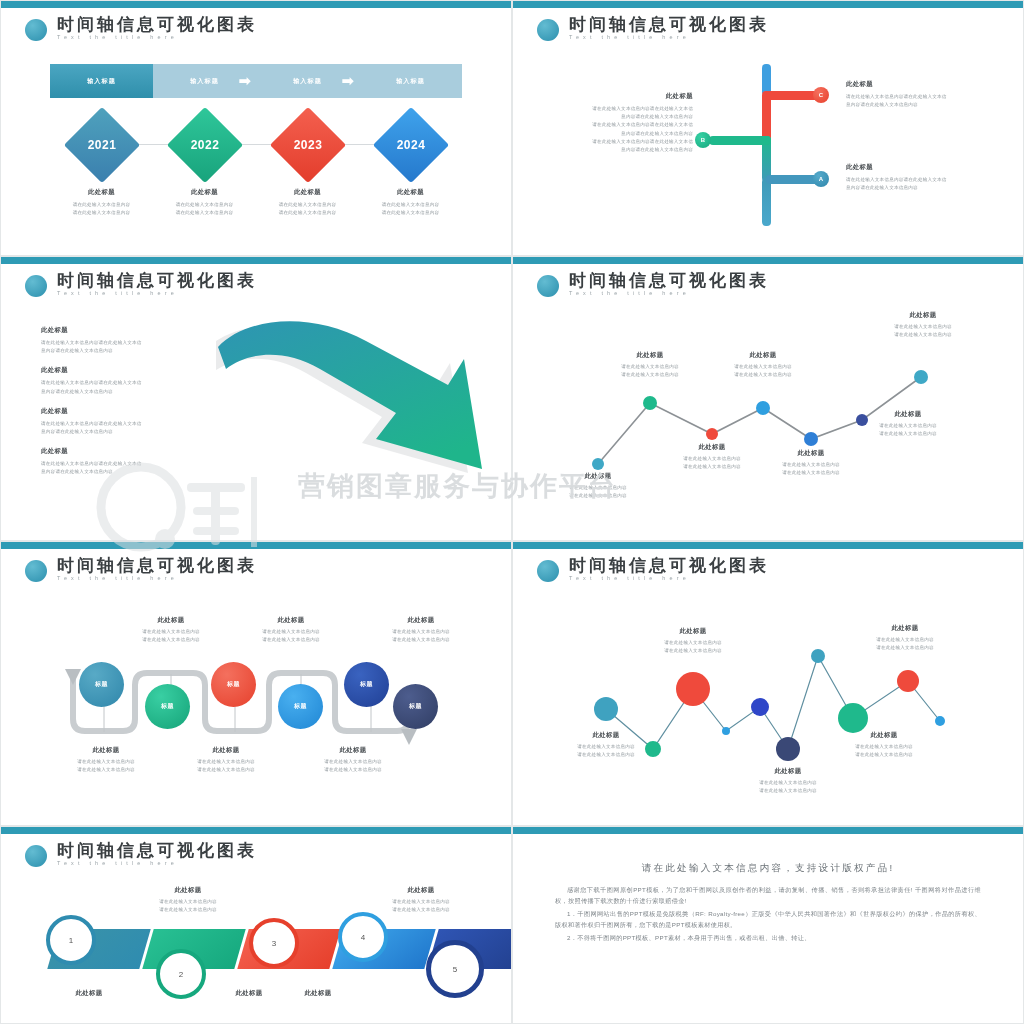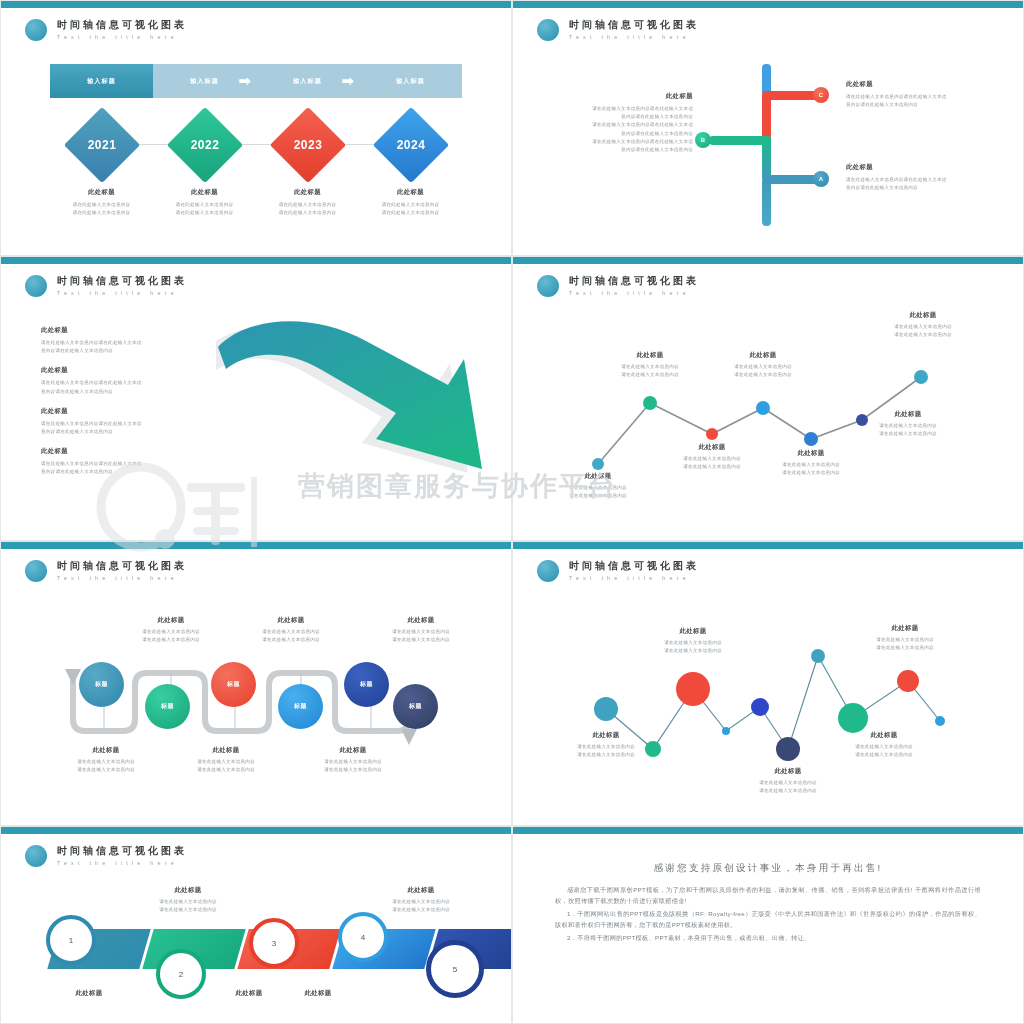--- a/index.html
+++ b/index.html
@@ -31,21 +31,21 @@
 
   
   .hdr{position:absolute;left:24px;top:10px;display:flex;align-items:center;}
   .hdr-dot{
     width:22px;height:22px;border-radius:50%;
     background:radial-gradient(circle at 35% 30%,#63bcd2,#2b8fad);
     flex:0 0 auto;
   }
   .hdr-txt{margin-left:10px;}
   .hdr-title{
-    font-size:10px;font-weight:bold;color:#3a3f42;letter-spacing:3px;
+    font-size:17px;font-weight:bold;color:#3a3f42;letter-spacing:3px;
     line-height:14px;white-space:nowrap;
   }
   .hdr-sub{
     font-size:5.4px;color:#9aa3a8;letter-spacing:4.2px;
     line-height:10px;white-space:nowrap;
   }
 
   
   .blk-title{font-size:6.4px;font-weight:bold;color:#4a4f53;letter-spacing:.4px;white-space:nowrap;}
   .blk-line{font-size:4.6px;color:#8e969b;letter-spacing:.2px;white-space:nowrap;line-height:8.2px;}
@@ -573,21 +573,21 @@
           <div class="blk-title">此处标题</div>
         </div>
       </div>
     </div>
   </div>
 
   <div class="slide">
     <div class="slide-topbar"></div>
     <div class="slide-inner">
       <div class="cr">
-        <div class="cr-h">感谢您支持原创设计事业，本身用于再出售!</div>
+        <div class="cr-h">请在此处输入文本信息内容，支持设计版权产品!</div>
         <div class="cr-p ind">感谢您下载千图网原创PPT模板，为了您和千图网以及原创作者的利益，请勿复制、传播、销售，否则将承担法律责任! 千图网将对作品进行维权，按照传播下载次数的十倍进行索取赔偿金!</div>
         <div class="cr-p ind">1．千图网网站出售的PPT模板是免版税类（RF: Royalty-free）正版受《中华人民共和国著作法》和《世界版权公约》的保护，作品的所有权、版权和著作权归千图网所有，您下载的是PPT模板素材使用权。</div>
         <div class="cr-p ind">2．不得将千图网的PPT模板、PPT素材，本身用于再出售，或者出租、出借、转让、</div>
       </div>
     </div>
   </div>
 
 </div>
 
 <div class="wm">

